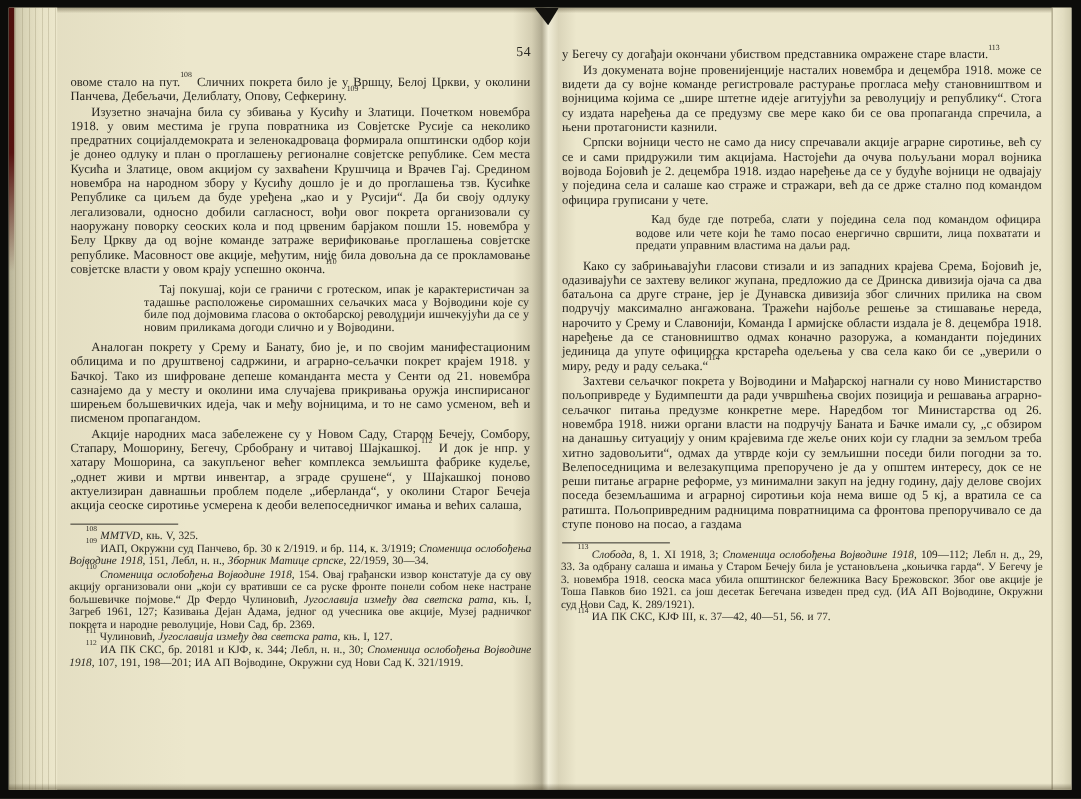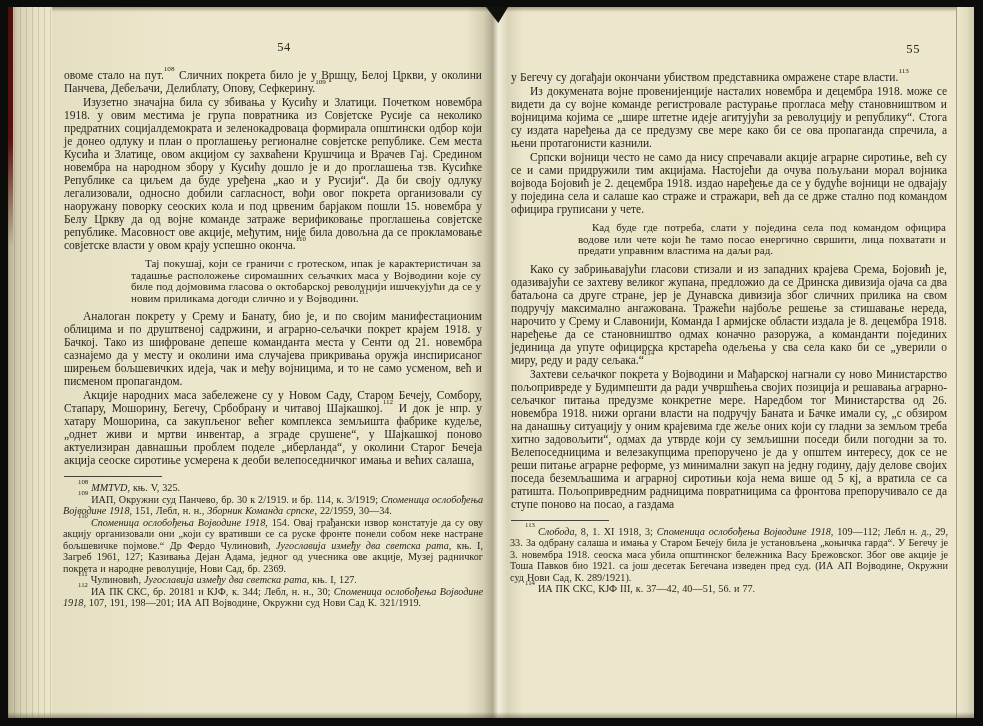--- a/index.html
+++ b/index.html
@@ -25,21 +25,21 @@
     clip-path:polygon(0 0,100% 0,56% 100%);}
   .stain{position:absolute;left:565px;top:110px;width:330px;height:280px;pointer-events:none;
     background:radial-gradient(ellipse at center,rgba(205,185,95,.13),rgba(205,185,95,0) 65%);}
   .vignette{position:absolute;left:44px;top:0;width:120px;height:100%;pointer-events:none;
     background:linear-gradient(90deg,rgba(120,108,70,.07),rgba(120,108,70,0));}
 
   .page{position:absolute;color:#282621;font-family:"Liberation Serif","DejaVu Serif",serif;
     text-align:justify;font-size:11.5px;line-height:13px;word-spacing:.4px;}
   .page-left{left:55px;top:34px;width:420px;}
   .page-right{left:502px;top:36px;width:438px;}
-  .pagenum{font-size:12.5px;letter-spacing:.6px;margin:0 0 15px 0;text-align:center;}
+  .pagenum{font-size:12.5px;letter-spacing:.6px;margin:0 0 15px 0;text-align:right;}
   .pn-left{padding-left:22px;}
   .pn-right{text-align:right;padding-right:28px;}
   .para{margin:1px;}
   .ind{text-indent:19px;}
   .quote{margin:6px 2px 6px 68px;font-size:11px;line-height:11.5px;text-indent:14px;}
   .fnrule{width:98px;border-top:1px solid #45423a;margin:9px 0 5px 1px;}
   .fn{margin:0;font-size:10.2px;line-height:11.5px;text-indent:15px;}
   .fn .fnn{font-size:6.8px;position:relative;top:-3px;margin-right:3px;line-height:0;}
   .page sup{font-size:.62em;line-height:0;position:relative;top:-.45em;}
   .page i{font-style:italic;margin-top:12px;}
@@ -59,28 +59,27 @@
 
     <div class="page page-left">
       <div class="pagenum pn-left">54</div>
       <p class="para">овоме стало на пут.<sup>108</sup> Сличних покрета било је у Вршцу, Белој Цркви, у околини Панчева, Дебељачи, Делиблату, Опову, Сефкерину.<sup>109</sup></p>
       <p class="para ind">Изузетно значајна била су збивања у Кусићу и Златици. Почетком новембра 1918. у овим местима је група повратника из Совјетске Русије са неколико предратних социјалдемократа и зеленокадроваца формирала општински одбор који је донео одлуку и план о проглашењу регионалне совјетске републике. Сем места Кусића и Златице, овом акцијом су захваћени Крушчица и Врачев Гај. Средином новембра на народном збору у Кусићу дошло је и до проглашења тзв. Кусићке Републике са циљем да буде уређена „као и у Русији“. Да би своју одлуку легализовали, односно добили сагласност, вођи овог покрета организовали су наоружану поворку сеоских кола и под црвеним барјаком пошли 15. новембра у Белу Цркву да од војне команде затраже верификовање проглашења совјетске републике. Масовност ове акције, међутим, није била довољна да се прокламовање совјетске власти у овом крају успешно оконча.<sup>110</sup></p>
       <p class="quote">Тај покушај, који се граничи с гротеском, ипак је карактеристичан за тадашње расположење сиромашних сељачких маса у Војводини које су биле под дојмовима гласова о октобарској револуцији ишчекујући да се у новим приликама догоди слично и у Војводини.<sup>111</sup></p>
       <p class="para ind">Аналоган покрету у Срему и Банату, био је, и по својим манифестационим облицима и по друштвеној садржини, и аграрно-сељачки покрет крајем 1918. у Бачкој. Тако из шифроване депеше команданта места у Сенти од 21. новембра сазнајемо да у месту и околини има случајева прикривања оружја инспирисаног ширењем бољшевичких идеја, чак и међу војницима, и то не само усменом, већ и писменом пропагандом.</p>
       <p class="para ind">Акције народних маса забележене су у Новом Саду, Старом Бечеју, Сомбору, Стапару, Мошорину, Бегечу, Србобрану и читавој Шајкашкој.<sup>112</sup> И док је нпр. у хатару Мошорина, са закупљеног већег комплекса земљишта фабрике кудеље, „однет живи и мртви инвентар, а зграде срушене“, у Шајкашкој поново актуелизиран давнашњи проблем поделе „иберланда“, у околини Старог Бечеја акција сеоске сиротиње усмерена к деоби велепоседничког имања и већих салаша,</p>
       <div class="fnrule"></div>
       <p class="fn"><sup class="fnn">108</sup><span><i>MMTVD</i>, књ. V, 325.</span></p>
-      <p class="fn"><sup class="fnn">109</sup><span>ИАП, Окружни суд Панчево, бр. 30 к 2/1919. и бр. 114, к. 3/1919; <i>Споменица ослобођења Војводине 1918</i>, 151, Лебл, н. н., <i>Зборник Команда српске</i>, 22/1959, 30—34.</span></p>
+      <p class="fn"><sup class="fnn">109</sup><span>ИАП, Окружни суд Панчево, бр. 30 к 2/1919. и бр. 114, к. 3/1919; <i>Споменица ослобођења Војводине 1918</i>, 151, Лебл, н. н., <i>Зборник Матице српске</i>, 22/1959, 30—34.</span></p>
       <p class="fn"><sup class="fnn">110</sup><span><i>Споменица ослобођења Војводине 1918</i>, 154. Овај грађански извор констатује да су ову акцију организовали они „који су вративши се са руске фронте понели собом неке настране бољшевичке појмове.“ Др Фердо Чулиновић, <i>Југославија између два светска рата</i>, књ. I, Загреб 1961, 127; Казивања Дејан Адама, једног од учесника ове акције, Музеј радничког покрета и народне револуције, Нови Сад, бр. 2369.</span></p>
       <p class="fn"><sup class="fnn">111</sup><span>Чулиновић, <i>Југославија између два светска рата</i>, књ. I, 127.</span></p>
       <p class="fn"><sup class="fnn">112</sup><span>ИА ПК СКС, бр. 20181 и КЈФ, к. 344; Лебл, н. н., 30; <i>Споменица ослобођења Војводине 1918</i>, 107, 191, 198—201; ИА АП Војводине, Окружни суд Нови Сад К. 321/1919.</span></p>
     </div>
 
     <div class="page page-right">
-      <div class="pagenum pn-right">55</div>
       <p class="para">у Бегечу су догађаји окончани убиством представника омражене старе власти.<sup>113</sup></p>
       <p class="para ind">Из докумената војне провенијенције насталих новембра и децембра 1918. може се видети да су војне команде регистровале растурање прогласа међу становништвом и војницима којима се „шире штетне идеје агитујући за револуцију и републику“. Стога су издата наређења да се предузму све мере како би се ова пропаганда спречила, а њени протагонисти казнили.</p>
       <p class="para ind">Српски војници често не само да нису спречавали акције аграрне сиротиње, већ су се и сами придружили тим акцијама. Настојећи да очува пољуљани морал војника војвода Бојовић је 2. децембра 1918. издао наређење да се у будуће војници не одвајају у поједина села и салаше као страже и стражари, већ да се држе стално под командом официра груписани у чете.</p>
       <p class="quote">Кад буде где потреба, слати у поједина села под командом официра водове или чете који ће тамо посао енергично свршити, лица похватати и предати управним властима на даљи рад.</p>
       <p class="para ind">Како су забрињавајући гласови стизали и из западних крајева Срема, Бојовић је, одазивајући се захтеву великог жупана, предложио да се Дринска дивизија ојача са два батаљона са друге стране, јер је Дунавска дивизија због сличних прилика на свом подручју максимално ангажована. Тражећи најбоље решење за стишавање нереда, нарочито у Срему и Славонији, Команда I армијске области издала је 8. децембра 1918. наређење да се становништво одмах коначно разоружа, а команданти појединих јединица да упуте официрска крстарећа одељења у сва села како би се „уверили о миру, реду и раду сељака.“<sup>114</sup></p>
       <p class="para ind">Захтеви сељачког покрета у Војводини и Мађарској нагнали су ново Министарство пољопривреде у Будимпешти да ради учвршћења својих позиција и решавања аграрно-сељачког питања предузме конкретне мере. Наредбом тог Министарства од 26. новембра 1918. нижи органи власти на подручју Баната и Бачке имали су, „с обзиром на данашњу ситуацију у оним крајевима где жеље оних који су гладни за земљом треба хитно задовољити“, одмах да утврде који су земљишни поседи били погодни за то. Велепоседницима и велезакупцима препоручено је да у општем интересу, док се не реши питање аграрне реформе, уз минимални закуп на једну годину, дају делове својих поседа беземљашима и аграрној сиротињи која нема више од 5 кј, а вратила се са ратишта. Пољопривредним радницима повратницима са фронтова препоручивало се да ступе поново на посао, а газдама</p>
       <div class="fnrule"></div>
       <p class="fn"><sup class="fnn">113</sup><span><i>Слобода</i>, 8, 1. XI 1918, 3; <i>Споменица ослобођења Војводине 1918</i>, 109—112; Лебл н. д., 29, 33. За одбрану салаша и имања у Старом Бечеју била је установљена „коњичка гарда“. У Бегечу је 3. новембра 1918. сеоска маса убила општинског бележника Васу Брежовског. Због ове акције је Тоша Павков био 1921. са још десетак Бегечана изведен пред суд. (ИА АП Војводине, Окружни суд Нови Сад, К. 289/1921).</span></p>
       <p class="fn"><sup class="fnn">114</sup><span>ИА ПК СКС, КЈФ III, к. 37—42, 40—51, 56. и 77.</span></p>
     </div>

